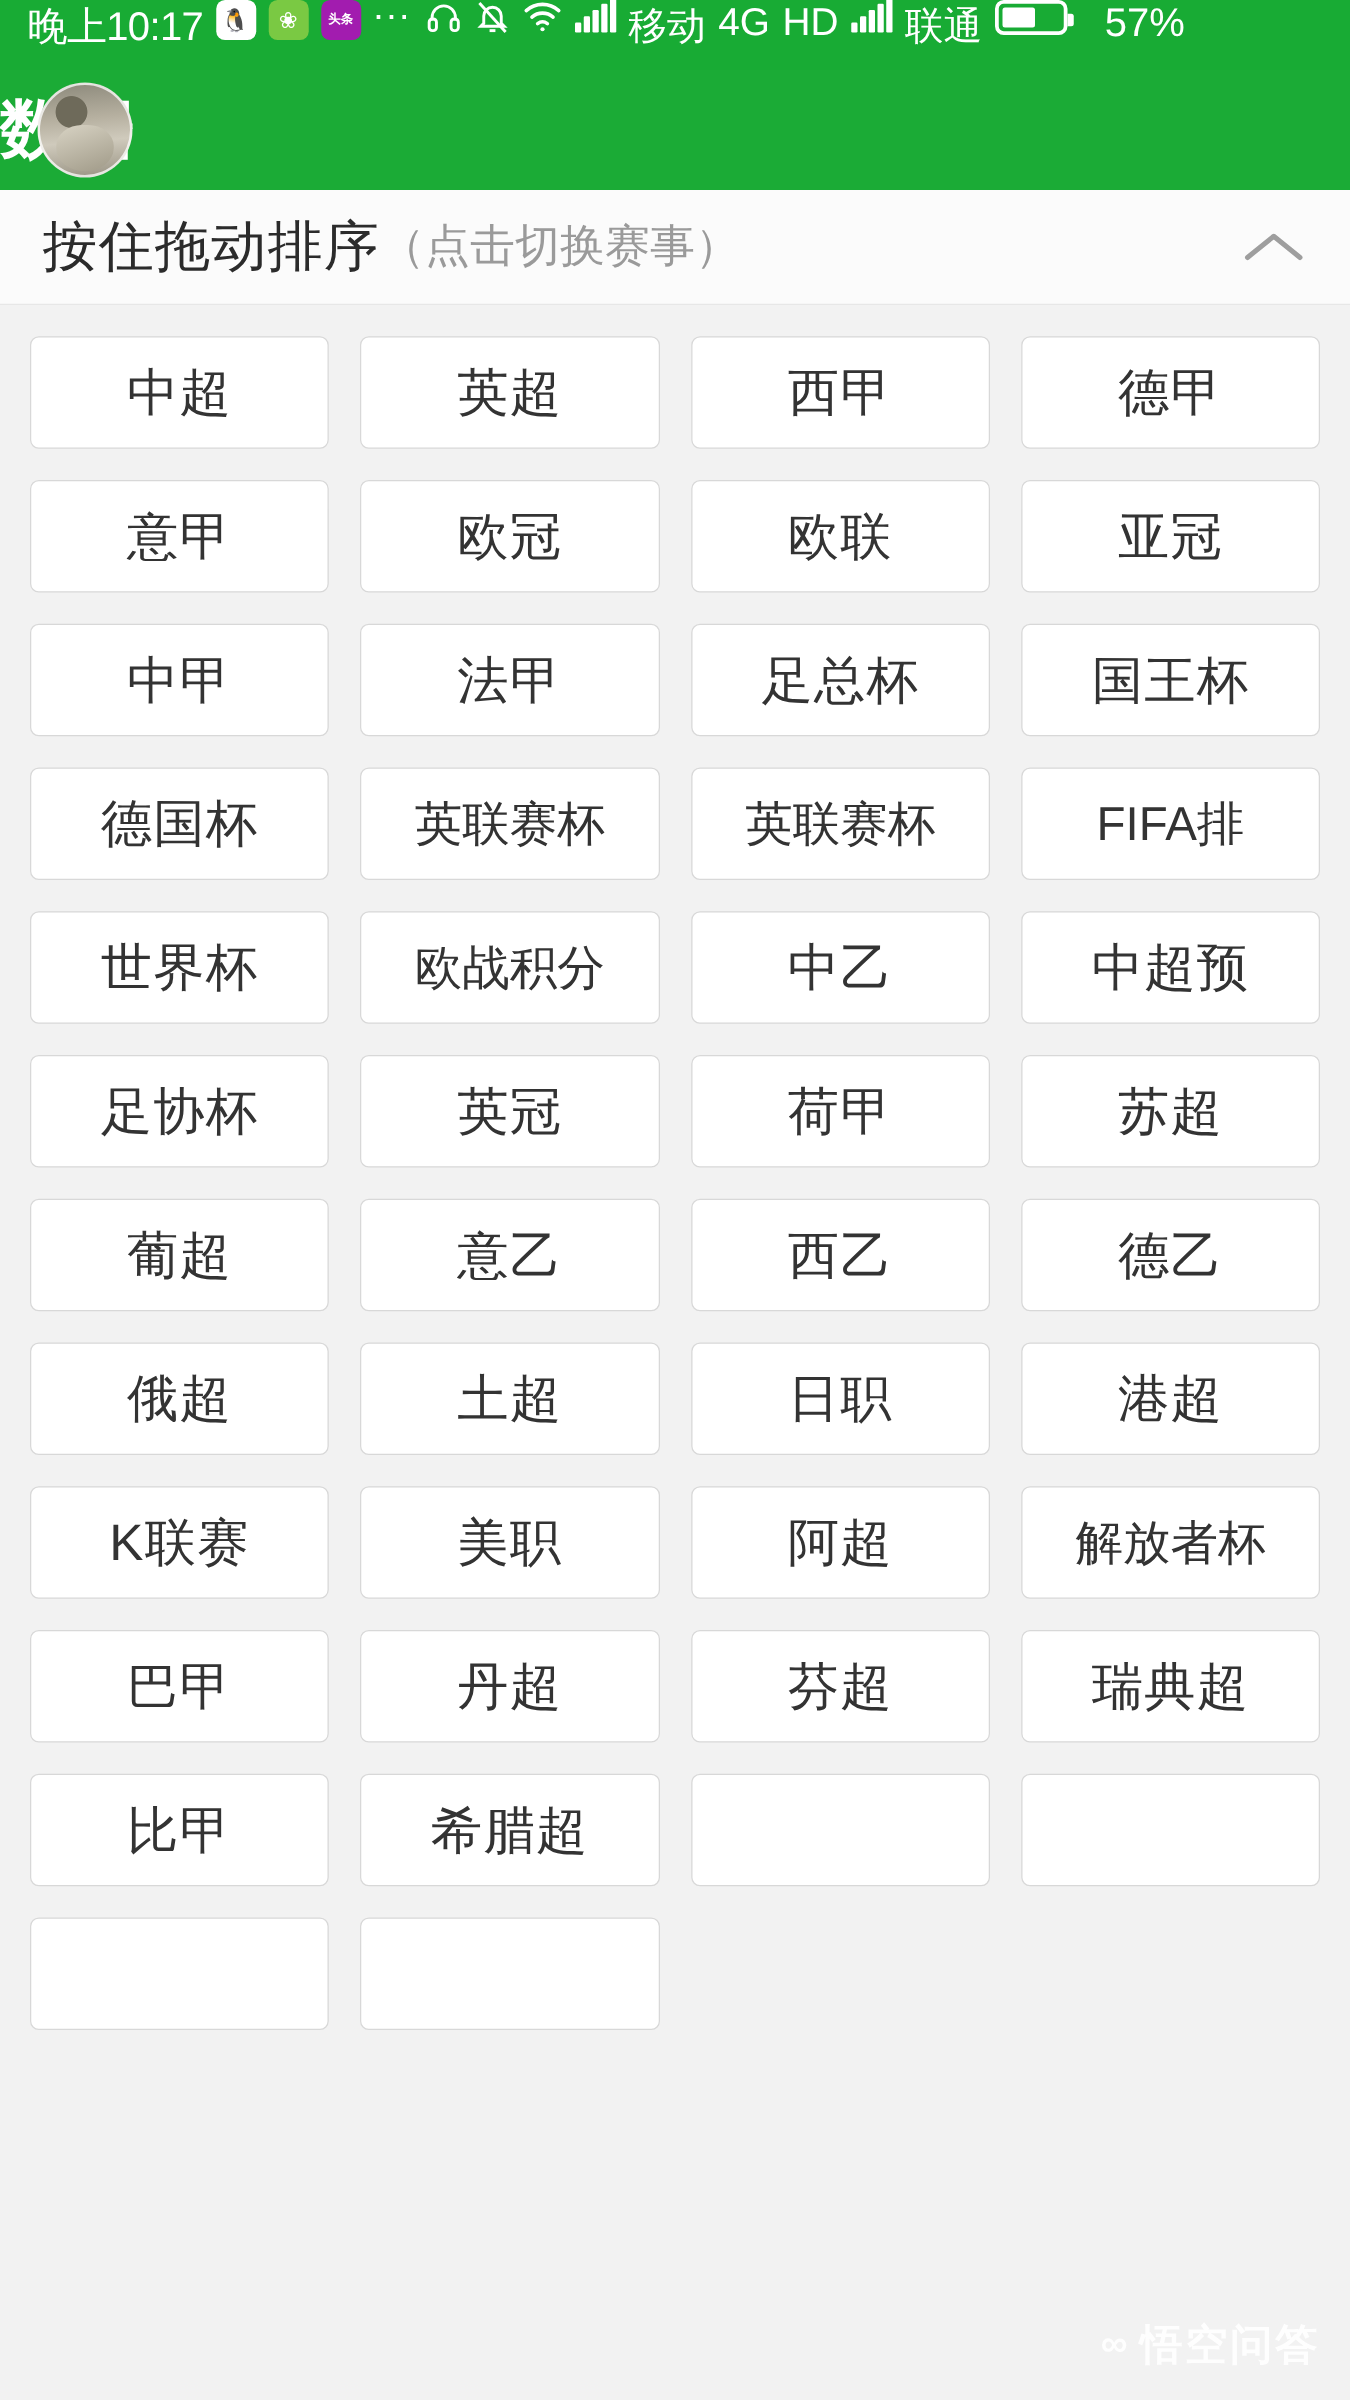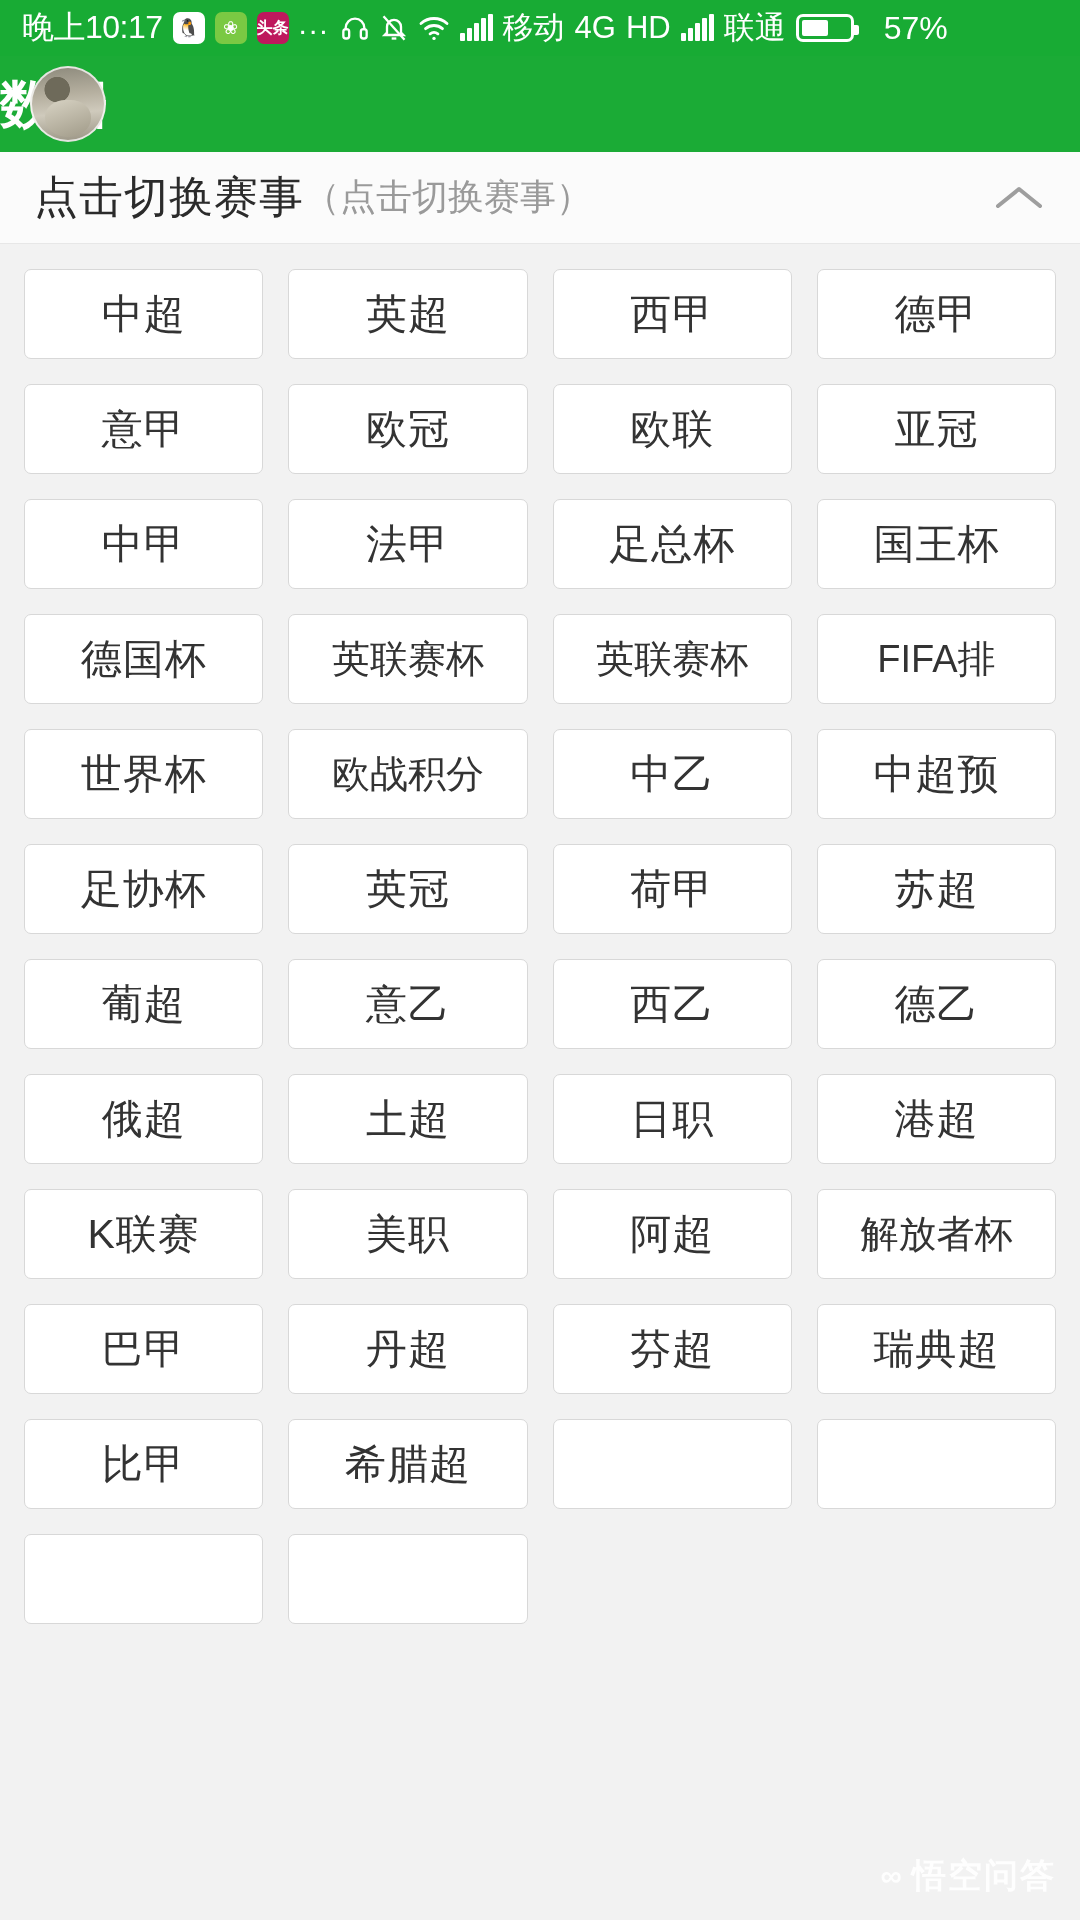--- a/index.html
+++ b/index.html
@@ -7,35 +7,35 @@
     width:1080px; height:1920px;
     font-family:"Liberation Sans","DejaVu Sans",sans-serif;
     background:#f2f2f2;
     overflow:hidden;
   }
 
   
   .statusbar{
     height:56px; width:1080px;
     background:#18ab34;
-    display:flex; align-items:center;
+    display:flex; align-items:flex-start;
     padding:0 15px 0 22px;
     color:#ffffff;
     gap:10px;
   }
   .sb-time{ font-size:32px; letter-spacing:-.5px; white-space:nowrap; }
   .sb-appicon{
     width:32px; height:32px; border-radius:7px;
     display:flex; align-items:center; justify-content:center;
     font-size:18px; line-height:1; flex:0 0 auto;
     overflow:hidden;
   }
   .ic-qq{ background:#ffffff; color:#111; }
   .ic-green{ background:#7ac943; color:#fff; }
-  .ic-red{ background:#be185d; color:#fff; font-size:16px; font-weight:bold;}
+  .ic-red{ background:#a21caf; color:#fff; font-size:10px; font-weight:bold;}
   .sb-dots{ font-size:30px; line-height:0.4; letter-spacing:2px; padding-bottom:8px;}
   .sb-glyph{ font-size:28px; line-height:1; display:flex; align-items:center;}
   .sb-net{ font-size:31px; white-space:nowrap;}
   .sb-batt{
     width:58px; height:28px; border:3px solid #ffffff; border-radius:7px;
     position:relative; display:flex; align-items:center; padding:3px;
   }
   .sb-batt::after{
     content:""; position:absolute; right:-8px; top:8px;
     width:5px; height:10px; background:#fff; border-radius:0 2px 2px 0;
@@ -187,21 +187,21 @@
   </span>
   <span class="sb-pct">57%</span>
 </div>
 
 <div class="titlebar">
   <div class="avatar"></div>
   <div class="title-text">数据</div>
 </div>
 
 <div class="subheader">
-  <span class="sub-main">点击切换赛事</span>
+  <span class="sub-main">按住拖动排序</span>
   <span class="sub-sub">（点击切换赛事）</span>
   <span class="sub-spacer"></span>
   <span class="chev">
     <svg width="52" height="34" viewBox="0 0 52 34" fill="none" stroke="#9e9e9e" stroke-width="4" stroke-linecap="round" stroke-linejoin="round">
       <path d="M5 25 L26 8 L47 25"></path>
     </svg>
   </span>
 </div>
 
 <div class="grid-wrap">

